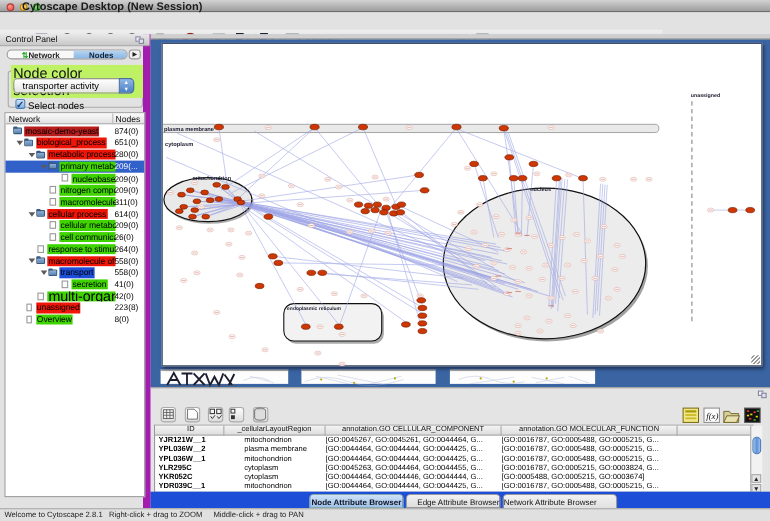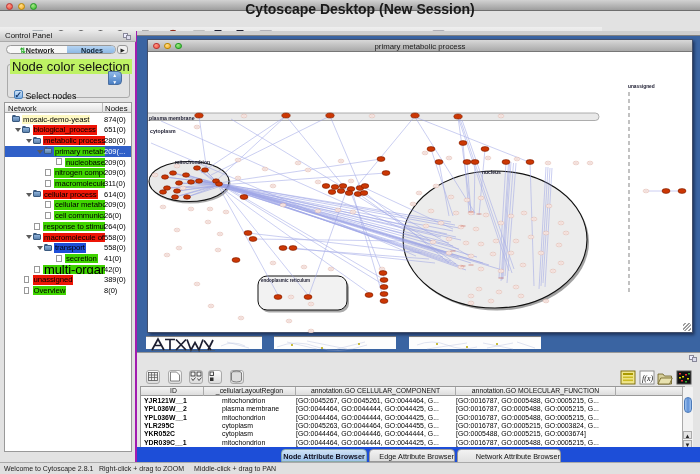--- a/index.html
+++ b/index.html
@@ -3,21 +3,21 @@
 *{margin:0;padding:0;box-sizing:border-box}
 body{font-family:"Liberation Sans",sans-serif;width:700px;height:474px;overflow:hidden;position:relative;background:#e2e2e2}
 .abs{position:absolute}
 .tr{position:absolute;height:8.3px;font-size:6.9px;line-height:8.3px;color:#000;white-space:nowrap;overflow:hidden}
 </style></head><body>
 
 <div class="abs" style="left:0;top:0;width:700px;height:11px;background:linear-gradient(#d2d2d2,#9e9e9e);border-bottom:1px solid #6e6e6e">
   <div class="abs" style="left:6px;top:2.5px;width:7px;height:7px;border-radius:50%;background:radial-gradient(circle at 35% 30%,#ff9a8a,#ee4b36);border:0.5px solid #b33"></div>
   <div class="abs" style="left:18px;top:2.5px;width:7px;height:7px;border-radius:50%;background:radial-gradient(circle at 35% 30%,#ffe087,#f5a623);border:0.5px solid #b80"></div>
   <div class="abs" style="left:30px;top:2.5px;width:7px;height:7px;border-radius:50%;background:radial-gradient(circle at 35% 30%,#a5e887,#34bb2a);border:0.5px solid #292"></div>
-  <div class="abs" style="left:20px;top:1px;width:680px;text-align:center;font-size:14px;font-weight:bold;color:#1a1a1a">Cytoscape Desktop (New Session)</div>
+  <div class="abs" style="left:20px;top:1px;width:680px;font-size:10px;font-weight:bold;color:#1a1a1a">Cytoscape Desktop (New Session)</div>
 </div>
 
 <div class="abs" style="left:0;top:27px;width:602px;height:20px;background:linear-gradient(#efefef,#d2d2d2);border-bottom:1px solid #808080;overflow:hidden">
 <svg width="700" height="24" viewBox="0 0 700 24" xmlns="http://www.w3.org/2000/svg" style="position:absolute;left:0;top:-5px">
 <path d="M4.5 13 V27 M7.5 13 V27" stroke="#b0b0b0" stroke-width="1"></path>
       <path d="M5.5 13 V27 M8.5 13 V27" stroke="#f2f2f2" stroke-width="1"></path>
 <g stroke="#bbb" stroke-width="1">
         <path d="M52.5 12 V27"></path>
         <path d="M133.5 12 V27"></path>
         <path d="M161.5 12 V27"></path>
@@ -94,46 +94,47 @@
 <rect x="415" y="10" width="11" height="11" fill="#e8e8e8" stroke="#888" stroke-width="1"></rect>
 <path d="M417.5 14 h6 l-3 3.5 z" fill="#333"></path>
 <g>
         <rect x="432" y="9" width="13" height="12" rx="1.5" fill="#f8f8f8" stroke="#667" stroke-width="0.9"></rect>
         <path d="M434 12 h9 M434 15 h9 M434 18 h5" stroke="#99a" stroke-width="1"></path>
         <path d="M441 18 l4 -4 1.2 1.2 -4 4 -1.8 .6 z" fill="#cc8822" stroke="#664400" stroke-width="0.4"></path>
       </g>
 </svg>
 </div>
 
-<div class="abs" style="left:0;top:31px;width:137px;height:431px;background:#e2e2e2;border-right:2px solid #a21caf">
+<div class="abs" style="left:0;top:31px;width:137px;height:431px;background:#e2e2e2;border-right:7px solid #a21caf">
   <div class="abs" style="left:0;top:0;width:136px;height:10.5px;background:linear-gradient(#e8e8e8,#c8c8c8);border-bottom:1px solid #aaa;font-size:7.8px;line-height:10.5px;padding-left:5px;color:#111">Control Panel</div>
   <div class="abs" style="left:123px;top:2px;width:5px;height:5px;border:1px solid #889;background:#eef"></div>
   <div class="abs" style="left:126px;top:4px;width:5px;height:5px;border:1px solid #889;background:#dde"></div>
 
   <div class="abs" style="left:6px;top:14px;width:110px;height:9px;background:#f8f8f8;border:1px solid #999;border-radius:5px;overflow:hidden">
      <div class="abs" style="left:0;top:0;width:60px;height:9px;font-size:7.2px;font-weight:bold;line-height:9px;text-align:center;color:#222"><span style="color:#2a2">⇅</span>Network</div>
      <div class="abs" style="left:60px;top:0;width:50px;height:9px;background:linear-gradient(#b6d4f2,#7fb0e2);font-size:7.2px;font-weight:bold;line-height:9px;text-align:center;color:#123">Nodes</div>
   </div>
   <div class="abs" style="left:117px;top:14px;width:11px;height:9px;background:#f0f0f0;border:1px solid #999;border-radius:3px;font-size:5.5px;text-align:center;line-height:9px;color:#222">▶</div>
 
   <div class="abs" style="left:7px;top:32.5px;width:123px;height:34px;border:1px solid #aaa;border-radius:3px"></div>
   <div class="abs" style="left:10px;top:27.5px;background:#bef264;padding:0 2px;font-size:13px;color:#111">Node color selection</div>
+  <div class="abs" style="left:11.5px;top:40px;width:110px;height:14px;background:linear-gradient(#fff,#e4e4e4);border:1px solid #999;border-radius:4px;font-size:8.5px;line-height:13px;padding-left:8px;color:#000">transporter activity</div>
   <div class="abs" style="left:108px;top:40px;width:13.5px;height:14px;background:linear-gradient(#8fb7e8,#4a7fc4);border:1px solid #4a6fa0;border-radius:0 4px 4px 0;color:#fff;font-size:5px;text-align:center;line-height:7px">▲<br>▼</div>
 
   <div class="abs" style="left:13.5px;top:59px;width:9px;height:9px;background:linear-gradient(#cfe3f7,#7db1e8);border:1px solid #4a7fb8;border-radius:2px;color:#1a3a6a;font-size:9px;line-height:8px;text-align:center;font-weight:bold">✓</div>
   <div class="abs" style="left:25.5px;top:59.5px;font-size:8.8px;color:#000">Select nodes</div>
 
   <div class="abs" style="left:4px;top:71px;width:128px;height:350px;background:#fff;border:1px solid #999;overflow:hidden">
     <div class="abs" style="left:0;top:0;width:126px;height:9.5px;background:linear-gradient(#fafafa,#e2e2e2);border-bottom:1px solid #aaa"></div>
     <div class="abs" style="left:3px;top:0.5px;font-size:7.8px;color:#111">Network</div>
     <div class="abs" style="left:100px;top:0.5px;font-size:7.8px;color:#111">Nodes</div>
     <div class="abs" style="left:97px;top:0;width:1px;height:9.5px;background:#bbb"></div>
     <div style="position:absolute;left:6.5px;top:13.2px;width:8px;height:6px;background:linear-gradient(#8db1da,#5d83ae);border:0.5px solid #3a5a80;border-radius:1px"></div>
 <div style="position:absolute;left:6.5px;top:12.2px;width:4px;height:2px;background:#7aa6ce;border:0.5px solid #3a5a80;border-radius:1px 1px 0 0"></div>
-<div style="position:absolute;left:17.0px;top:11.6px;height:9.4px;background:#fef9c3;color:#000;font-size:7.8px;line-height:9.4px;padding:0 1px;white-space:nowrap;overflow:hidden;letter-spacing:-0.1px;max-width:83px">mosaic-demo-yeast</div>
+<div style="position:absolute;left:17.0px;top:11.6px;height:9.4px;background:#b91c1c;color:#000;font-size:7.8px;line-height:9.4px;padding:0 1px;white-space:nowrap;overflow:hidden;letter-spacing:-0.1px;max-width:83px">mosaic-demo-yeast</div>
 <div style="position:absolute;left:99px;top:11.6px;height:9.4px;color:#000;font-size:7.5px;line-height:9.4px;white-space:nowrap">874(0)</div>
 <div style="position:absolute;left:10.0px;top:25.2px;width:0;height:0;border-left:3.5px solid transparent;border-right:3.5px solid transparent;border-top:4.5px solid #5b5b5b"></div>
 <div style="position:absolute;left:17.0px;top:23.9px;width:8px;height:6px;background:linear-gradient(#8db1da,#5d83ae);border:0.5px solid #3a5a80;border-radius:1px"></div>
 <div style="position:absolute;left:17.0px;top:22.9px;width:4px;height:2px;background:#7aa6ce;border:0.5px solid #3a5a80;border-radius:1px 1px 0 0"></div>
 <div style="position:absolute;left:27.5px;top:22.3px;height:9.4px;background:#ee1506;color:#000;font-size:7.8px;line-height:9.4px;padding:0 1px;white-space:nowrap;overflow:hidden;letter-spacing:-0.1px;max-width:72px">biological_process</div>
 <div style="position:absolute;left:99px;top:22.3px;height:9.4px;color:#000;font-size:7.5px;line-height:9.4px;white-space:nowrap">651(0)</div>
 <div style="position:absolute;left:20.5px;top:35.9px;width:0;height:0;border-left:3.5px solid transparent;border-right:3.5px solid transparent;border-top:4.5px solid #5b5b5b"></div>
 <div style="position:absolute;left:27.5px;top:34.6px;width:8px;height:6px;background:linear-gradient(#8db1da,#5d83ae);border:0.5px solid #3a5a80;border-radius:1px"></div>
 <div style="position:absolute;left:27.5px;top:33.6px;width:4px;height:2px;background:#7aa6ce;border:0.5px solid #3a5a80;border-radius:1px 1px 0 0"></div>
 <div style="position:absolute;left:38.0px;top:33.0px;height:9.4px;background:#ee1506;color:#000;font-size:7.8px;line-height:9.4px;padding:0 1px;white-space:nowrap;overflow:hidden;letter-spacing:-0.1px;max-width:62px">metabolic process</div>
@@ -178,21 +179,21 @@
 <div style="position:absolute;left:49.0px;top:140.2px;height:9.4px;background:#1d4ed8;color:#000;font-size:7.8px;line-height:9.4px;padding:0 1px;white-space:nowrap;overflow:hidden;letter-spacing:-0.1px;max-width:51px">transport</div>
 <div style="position:absolute;left:99px;top:140.2px;height:9.4px;color:#000;font-size:7.5px;line-height:9.4px;white-space:nowrap">558(0)</div>
 <div style="position:absolute;left:51.0px;top:151.9px;width:5.5px;height:7px;background:#fff;border:0.5px solid #999"></div>
 <div style="position:absolute;left:60.0px;top:151.0px;height:9.4px;background:#3fd400;color:#000;font-size:7.8px;line-height:9.4px;padding:0 1px;white-space:nowrap;overflow:hidden;letter-spacing:-0.1px;max-width:40px">secretion</div>
 <div style="position:absolute;left:99px;top:151.0px;height:9.4px;color:#000;font-size:7.5px;line-height:9.4px;white-space:nowrap">41(0)</div>
 <div style="position:absolute;left:29.0px;top:162.6px;width:5.5px;height:7px;background:#fff;border:0.5px solid #999"></div>
 <div style="position:absolute;left:38.0px;top:161.7px;height:9.4px;background:#3fd400;color:#000;font-size:13px;line-height:9.4px;padding:0 1px;white-space:nowrap;overflow:hidden;letter-spacing:-0.1px;max-width:62px">multi-organism pro</div>
 <div style="position:absolute;left:99px;top:161.7px;height:9.4px;color:#000;font-size:7.5px;line-height:9.4px;white-space:nowrap">42(0)</div>
 <div style="position:absolute;left:18.5px;top:173.3px;width:5.5px;height:7px;background:#fff;border:0.5px solid #999"></div>
 <div style="position:absolute;left:27.5px;top:172.4px;height:9.4px;background:#ee1506;color:#000;font-size:7.8px;line-height:9.4px;padding:0 1px;white-space:nowrap;overflow:hidden;letter-spacing:-0.1px;max-width:72px">unassigned</div>
-<div style="position:absolute;left:99px;top:172.4px;height:9.4px;color:#000;font-size:7.5px;line-height:9.4px;white-space:nowrap">389(0)</div>
+<div style="position:absolute;left:99px;top:172.4px;height:9.4px;color:#000;font-size:7.5px;line-height:9.4px;white-space:nowrap">223(8)</div>
 <div style="position:absolute;left:18.5px;top:184.0px;width:5.5px;height:7px;background:#fff;border:0.5px solid #999"></div>
 <div style="position:absolute;left:27.5px;top:183.1px;height:9.4px;background:#3fd400;color:#000;font-size:7.8px;line-height:9.4px;padding:0 1px;white-space:nowrap;overflow:hidden;letter-spacing:-0.1px;max-width:72px">Overview</div>
 <div style="position:absolute;left:99px;top:183.1px;height:9.4px;color:#000;font-size:7.5px;line-height:9.4px;white-space:nowrap">8(0)</div>
   </div>
 </div>
 
 <div class="abs" style="left:137px;top:31px;width:563px;height:4.5px;background:#cfcfcf;border-bottom:1px solid #808080"></div>
 
 <div class="abs" style="left:137px;top:36px;width:563px;height:316px;background:#3a64a2;overflow:hidden">
 
@@ -221,26 +222,20 @@
           <circle cx="185" cy="11" r="1"></circle>
           <circle cx="222" cy="7" r="1"></circle>
           <circle cx="300" cy="7" r="1"></circle>
           <circle cx="330" cy="10" r="1"></circle>
           <circle cx="360" cy="7" r="1"></circle>
         </g>
       </svg>
     </div>
 
   <div class="abs" style="left:10px;top:3px;width:546px;height:294px;background:#fff;border:1px solid #44506a;box-shadow:1.5px 2px 3px rgba(0,0,20,0.5)">
-    <div class="abs" style="left:0;top:0;width:544px;height:11.8px;background:linear-gradient(#d8d8d8,#a9a9a9);border-bottom:1px solid #777">
-      <div class="abs" style="left:5px;top:2.5px;width:6.5px;height:6.5px;border-radius:50%;background:radial-gradient(circle at 35% 30%,#ff9a8a,#ee4b36);border:0.5px solid #b33"></div>
-      <div class="abs" style="left:16px;top:2.5px;width:6.5px;height:6.5px;border-radius:50%;background:radial-gradient(circle at 35% 30%,#ffe087,#f5a623);border:0.5px solid #b80"></div>
-      <div class="abs" style="left:27px;top:2.5px;width:6.5px;height:6.5px;border-radius:50%;background:radial-gradient(circle at 35% 30%,#a5e887,#34bb2a);border:0.5px solid #292"></div>
-      <div class="abs" style="left:0;top:1.5px;width:544px;text-align:center;font-size:7.8px;color:#1a1a1a">primary metabolic process</div>
-    </div>
     <div class="abs" style="left:0;top:12px;width:544px;height:281px;overflow:hidden">
       <svg width="546" height="282" viewBox="0 0 546 282" xmlns="http://www.w3.org/2000/svg" style="position:absolute;left:0;top:0">
 <rect x="-6" y="61" width="457" height="7.5" rx="3.7" fill="#e9e9e9" stroke="#9a9a9a" stroke-width="0.8"></rect>
 <ellipse cx="349" cy="190.0" rx="92" ry="68.5" fill="#555" opacity="0.55"></ellipse>
 <ellipse cx="347" cy="187.5" rx="92" ry="68.5" fill="#ececec" stroke="#111" stroke-width="1.1"></ellipse>
 <ellipse cx="42.5" cy="131.5" rx="40" ry="20" fill="#555" opacity="0.5"></ellipse>
 <ellipse cx="41" cy="129.5" rx="40" ry="20" fill="#e9e9e9" stroke="#111" stroke-width="1.1"></ellipse>
 <rect x="112" y="226.5" width="89" height="34" rx="9" fill="#555" opacity="0.5"></rect>
 <rect x="110" y="224" width="89" height="34" rx="9" fill="#f2f2f2" stroke="#111" stroke-width="1.0"></rect>
 <line x1="481" y1="40" x2="481" y2="242" stroke="#999" stroke-width="1.2" stroke-dasharray="4,3"></line>
@@ -702,19 +697,19 @@
 <div style="position:absolute;left:682px;top:34px;width:11px;height:60px;background:#f2f2f2;border-left:1px solid #aaa"></div>
 <div style="position:absolute;left:683.5px;top:44px;width:8px;height:16px;background:linear-gradient(90deg,#9fc2ee,#5d8fd6,#9fc2ee);border-radius:4px;border:0.5px solid #4a79b8"></div>
 <div style="position:absolute;left:683px;top:78px;width:9px;height:8px;background:#e4e4e4;border:0.5px solid #aaa;font-size:6px;text-align:center;line-height:8px;color:#222">▲</div>
 <div style="position:absolute;left:683px;top:86.5px;width:9px;height:8px;background:#e4e4e4;border:0.5px solid #aaa;font-size:6px;text-align:center;line-height:8px;color:#222">▼</div>
     </div>
 </div>
 
 <div class="abs" style="left:137px;top:447px;width:563px;height:15px;background:#1d4ed8">
   <div class="abs" style="left:144px;top:2px;width:86px;height:13px;background:linear-gradient(#cfe2f6,#9cc2ea);border:1px solid #8aa;border-radius:4px 4px 0 0;font-size:7.3px;font-weight:bold;text-align:center;line-height:13px;color:#112">Node Attribute Browser</div>
   <div class="abs" style="left:232px;top:2px;width:86px;height:13px;background:linear-gradient(#f2f2f2,#ddd);border:1px solid #999;border-radius:4px 4px 0 0;font-size:7.3px;text-align:right;line-height:13px;color:#111">Edge Attribute Browser</div>
-  <div class="abs" style="left:320px;top:2px;width:104px;height:16px;background:linear-gradient(#f2f2f2,#ddd);border:1px solid #999;border-radius:4px 4px 0 0;font-size:7.3px;text-align:right;line-height:13px;color:#111">Network Attribute Browser</div>
+  <div class="abs" style="left:320px;top:2px;width:104px;height:16px;background:linear-gradient(#f2f2f2,#ddd);border:1px solid #999;border-radius:4px 4px 0 0;font-size:7.3px;text-align:left;line-height:13px;color:#111">Network Attribute Browser</div>
 </div>
 
 <div class="abs" style="left:0;top:462px;width:700px;height:12px;background:#e0e0e0;border-top:1px solid #aaa">
   <div class="abs" style="left:4px;top:2px;font-size:7px;color:#222">Welcome to Cytoscape 2.8.1</div>
   <div class="abs" style="left:99px;top:2px;font-size:7px;color:#222">Right-click + drag to ZOOM</div>
   <div class="abs" style="left:194px;top:2px;font-size:7px;color:#222">Middle-click + drag to PAN</div>
 </div>
 </body></html>

